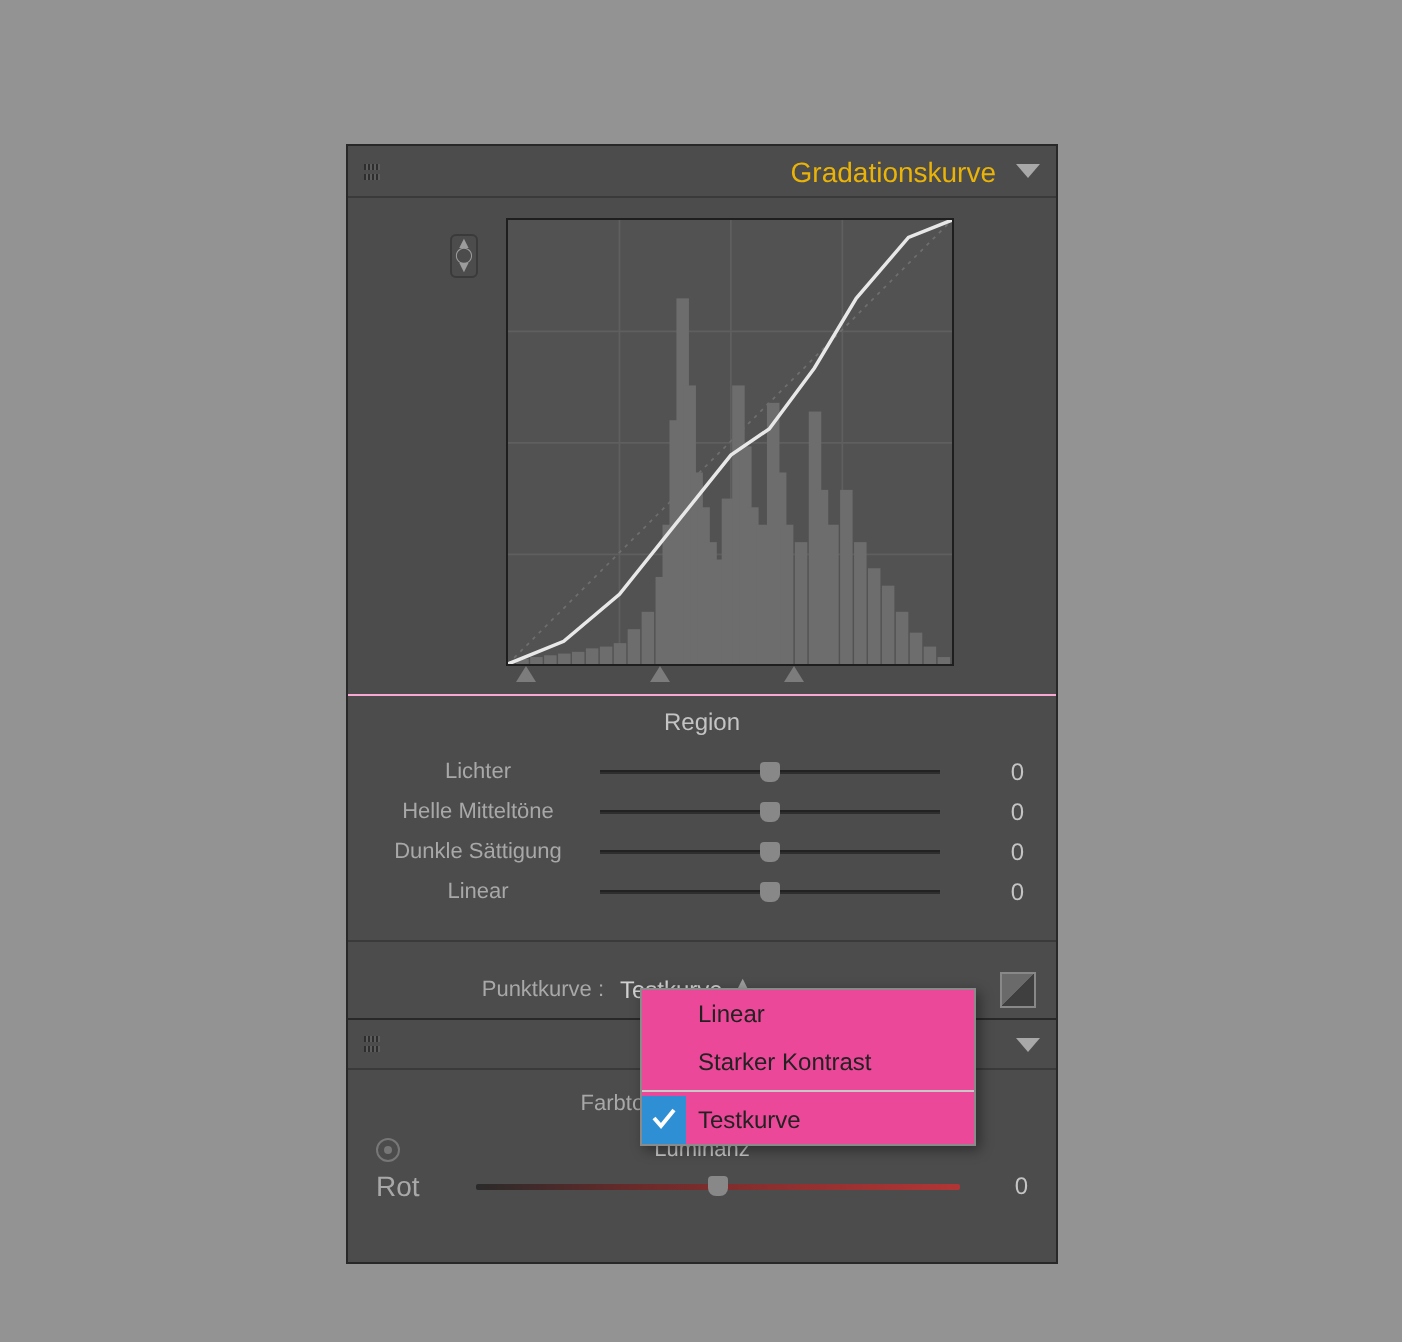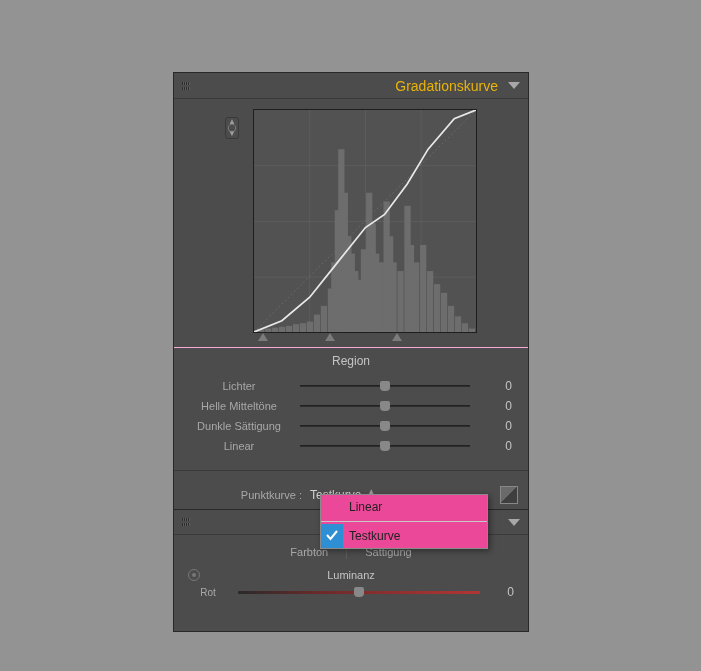--- a/index.html
+++ b/index.html
@@ -37,21 +37,21 @@
   .panel2-header { height: 26px; display: flex; align-items: center; justify-content: flex-end; padding: 0 8px; gap: 10px; border-top: 1px solid #282828; border-bottom: 1px solid #3a3a3a; }
   .panel2-body { padding: 8px 14px 0 14px; }
   .tabs { display: flex; justify-content: center; gap: 0; margin-bottom: 8px; }
   .tab { color: #a8a8a8; font-size: 11px; padding: 3px 18px; }
   .tab-sep { width: 1px; background: #5c5c5c; margin: 2px 0; }
   .sub-row { display: flex; align-items: center; gap: 8px; margin-bottom: 4px; }
   .eye { width: 12px; height: 12px; border: 1px solid #777; border-radius: 50%; position: relative; }
   .eye::after { content: ""; position: absolute; left: 3px; top: 3px; width: 4px; height: 4px; background: #777; border-radius: 50%; }
   .sub-title { flex: 1; text-align: center; color: #c4c4c4; font-size: 11px; }
   .row2 { display: flex; align-items: center; }
-  .row2-label { width: 50px; text-align: center; color: #a8a8a8; font-size: 10px; padding-right: 10px; }
+  .row2-label { width: 50px; text-align: left; color: #a8a8a8; font-size: 14px; padding-right: 10px; }
   .row2-slider { flex: 1; height: 10px; position: relative; }
   .row2-track { position: absolute; top: 4px; left: 0; right: 0; height: 3px; background: linear-gradient(90deg,#2a2a2a,#6b2a2a,#923030,#b23535); border-radius: 1px; }
   .row2-thumb { position: absolute; top: 0; left: 50%; transform: translateX(-50%); width: 10px; height: 10px; background: #888; border-radius: 2px 2px 4px 4px; }
   .row2-value { width: 34px; text-align: right; color: #c4c4c4; font-size: 12px; }
   .dropdown { position: absolute; left: 320px; top: 494px; width: 168px; background: #ec4899; border: 1px solid #8a8a8a; box-shadow: 2px 2px 6px rgba(0,0,0,0.4); font-size: 12px; color: #222; }
   .dd-item { height: 24px; display: flex; align-items: center; padding: 0 8px 0 28px; position: relative; }
   .dd-sep { height: 1px; background: #c8c8c8; margin: 2px 0; }
   .dd-item.selected::before { content: ""; position: absolute; left: 0; top: 0; width: 22px; height: 24px; background: #2f8fd4; }
   .dd-item.selected .check { position: absolute; left: 4px; top: 4px; width: 14px; height: 14px; }
   .check svg { display: block; }
@@ -211,20 +211,23 @@
       </div>
       <div class="row2-value">0</div>
     </div>
   </div>
 </div>
 
 <div class="dropdown">
   <div class="dd-item">
       <span>Linear</span>
     </div>
+  <div class="dd-item">
+      <span>Starker Kontrast</span>
+    </div>
   <div class="dd-sep"></div>
   <div class="dd-item selected">
     <span class="check">
         <svg viewBox="0 0 14 14">
           <polyline points="2,7 5.5,11 12,3" fill="none" stroke="#fff" stroke-width="2"></polyline>
         </svg>
       </span>
     <span>Testkurve</span>
   </div>
 </div>

